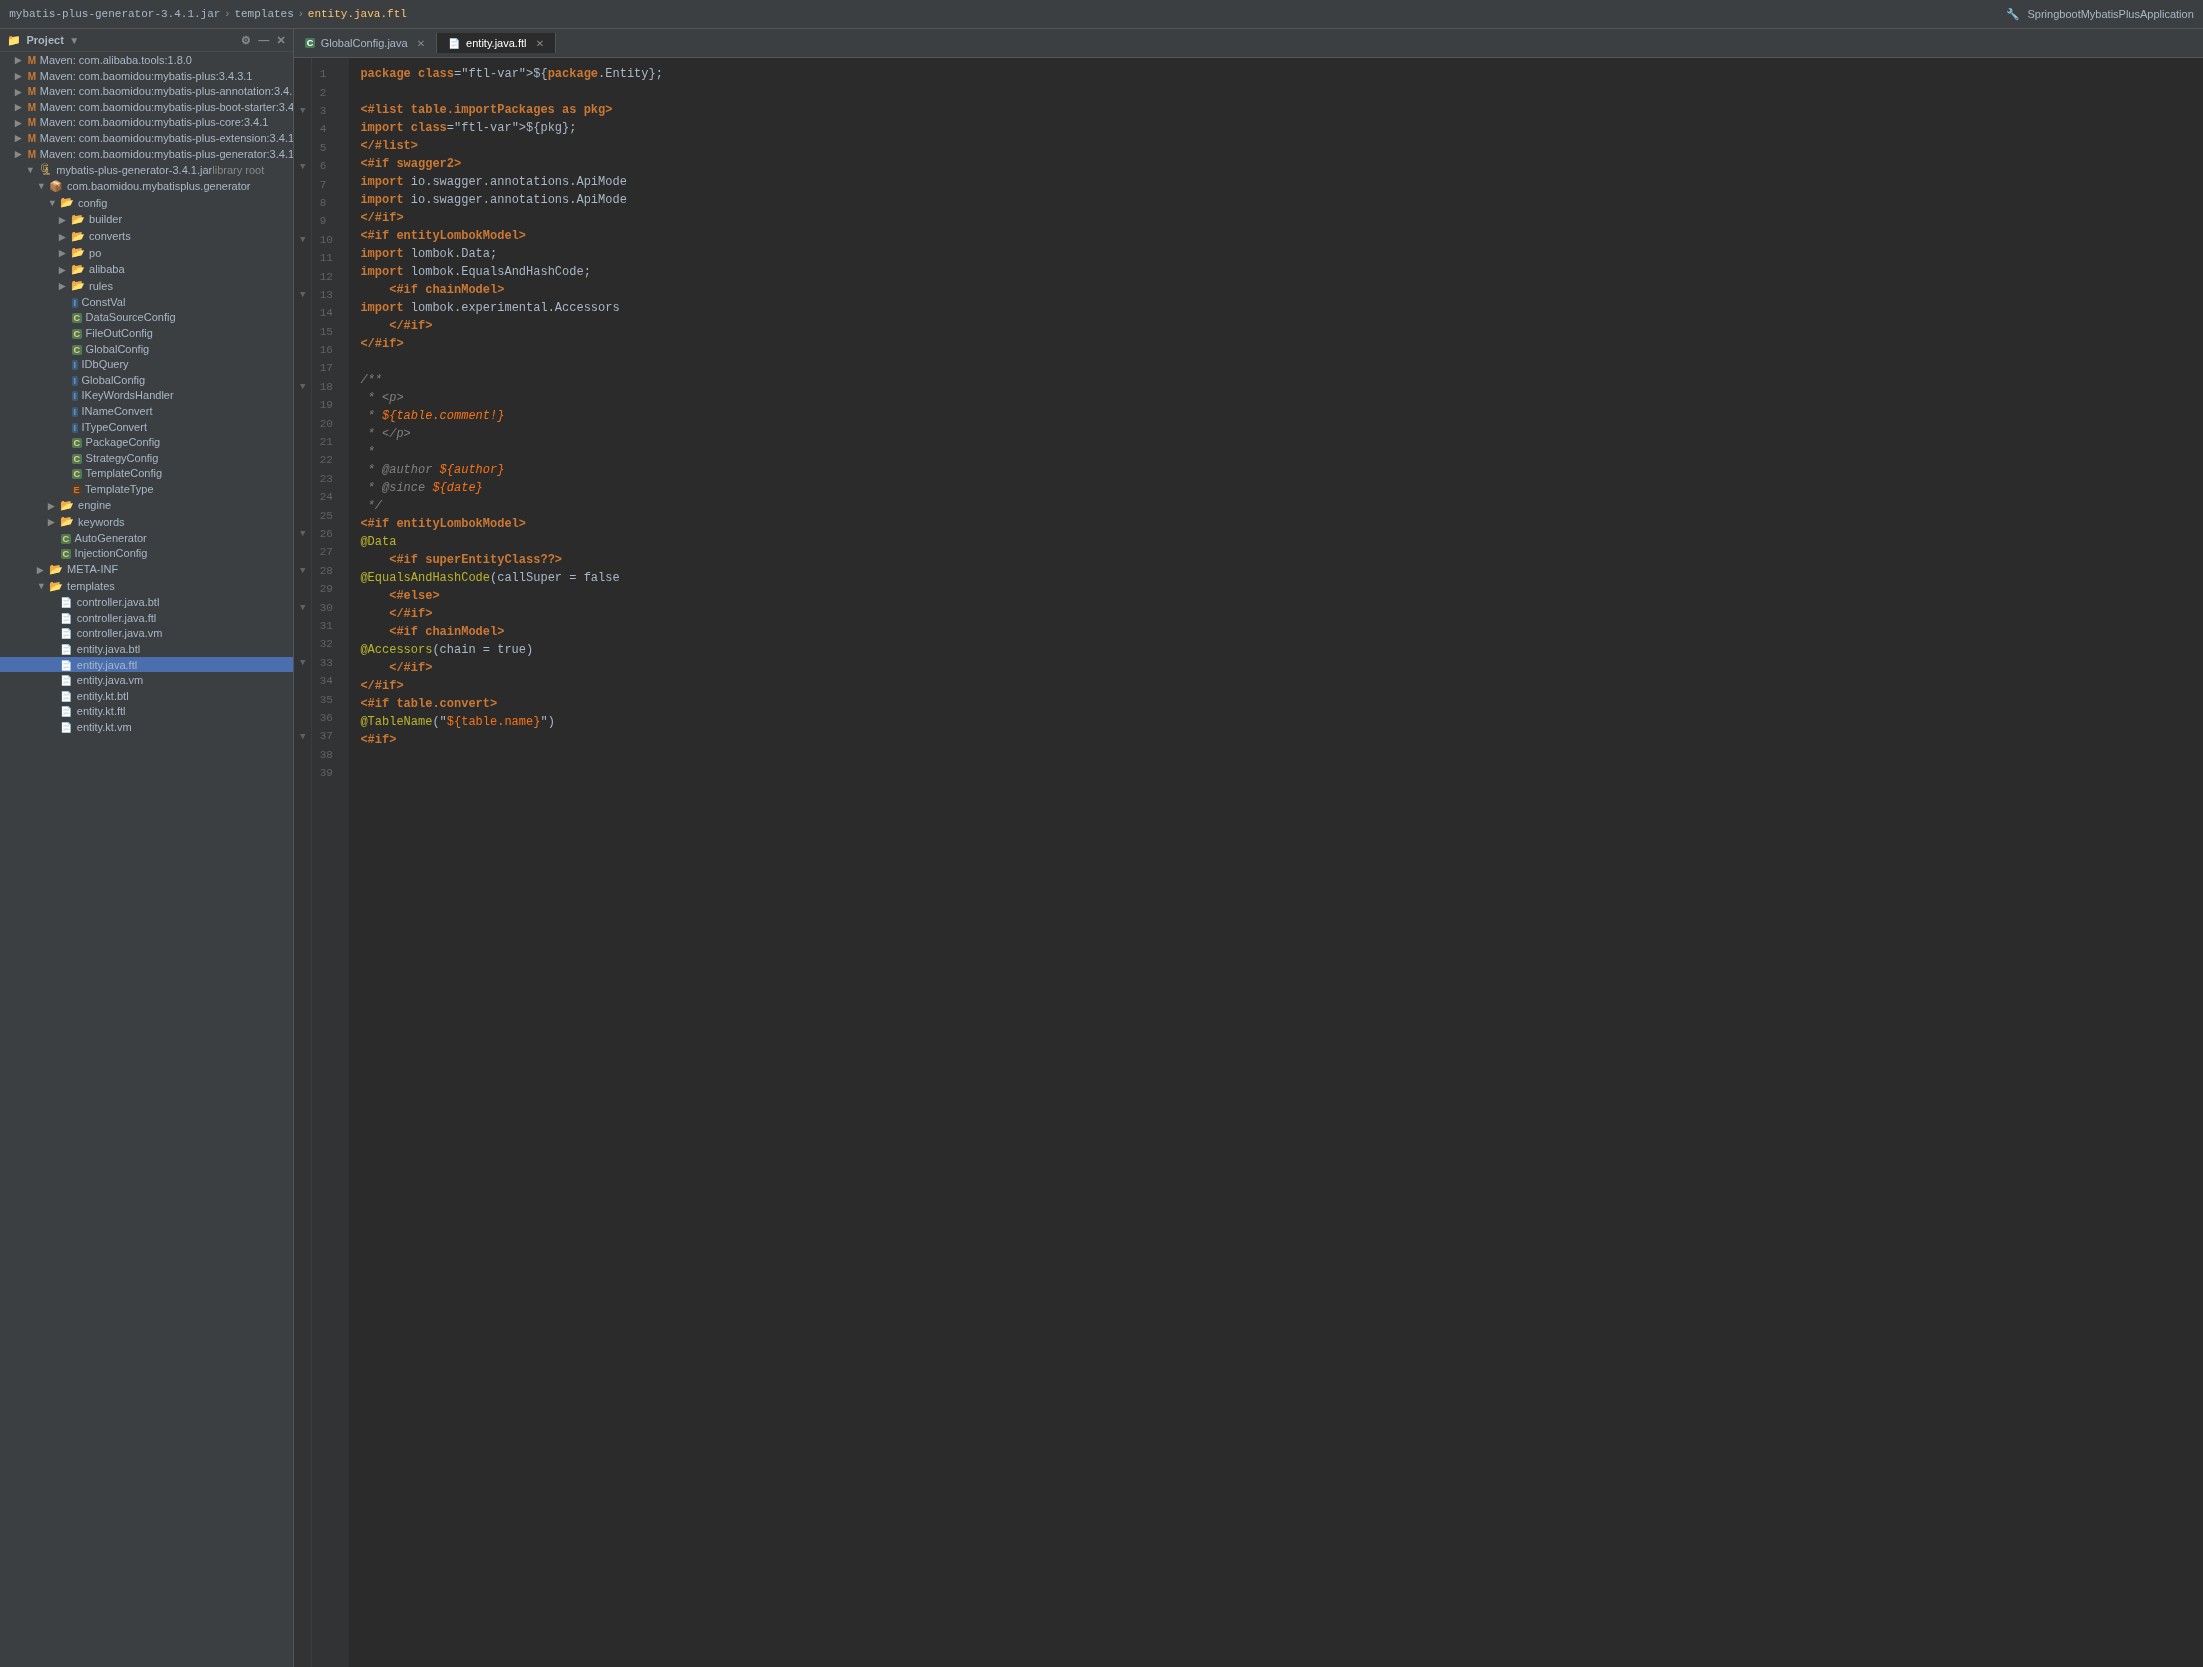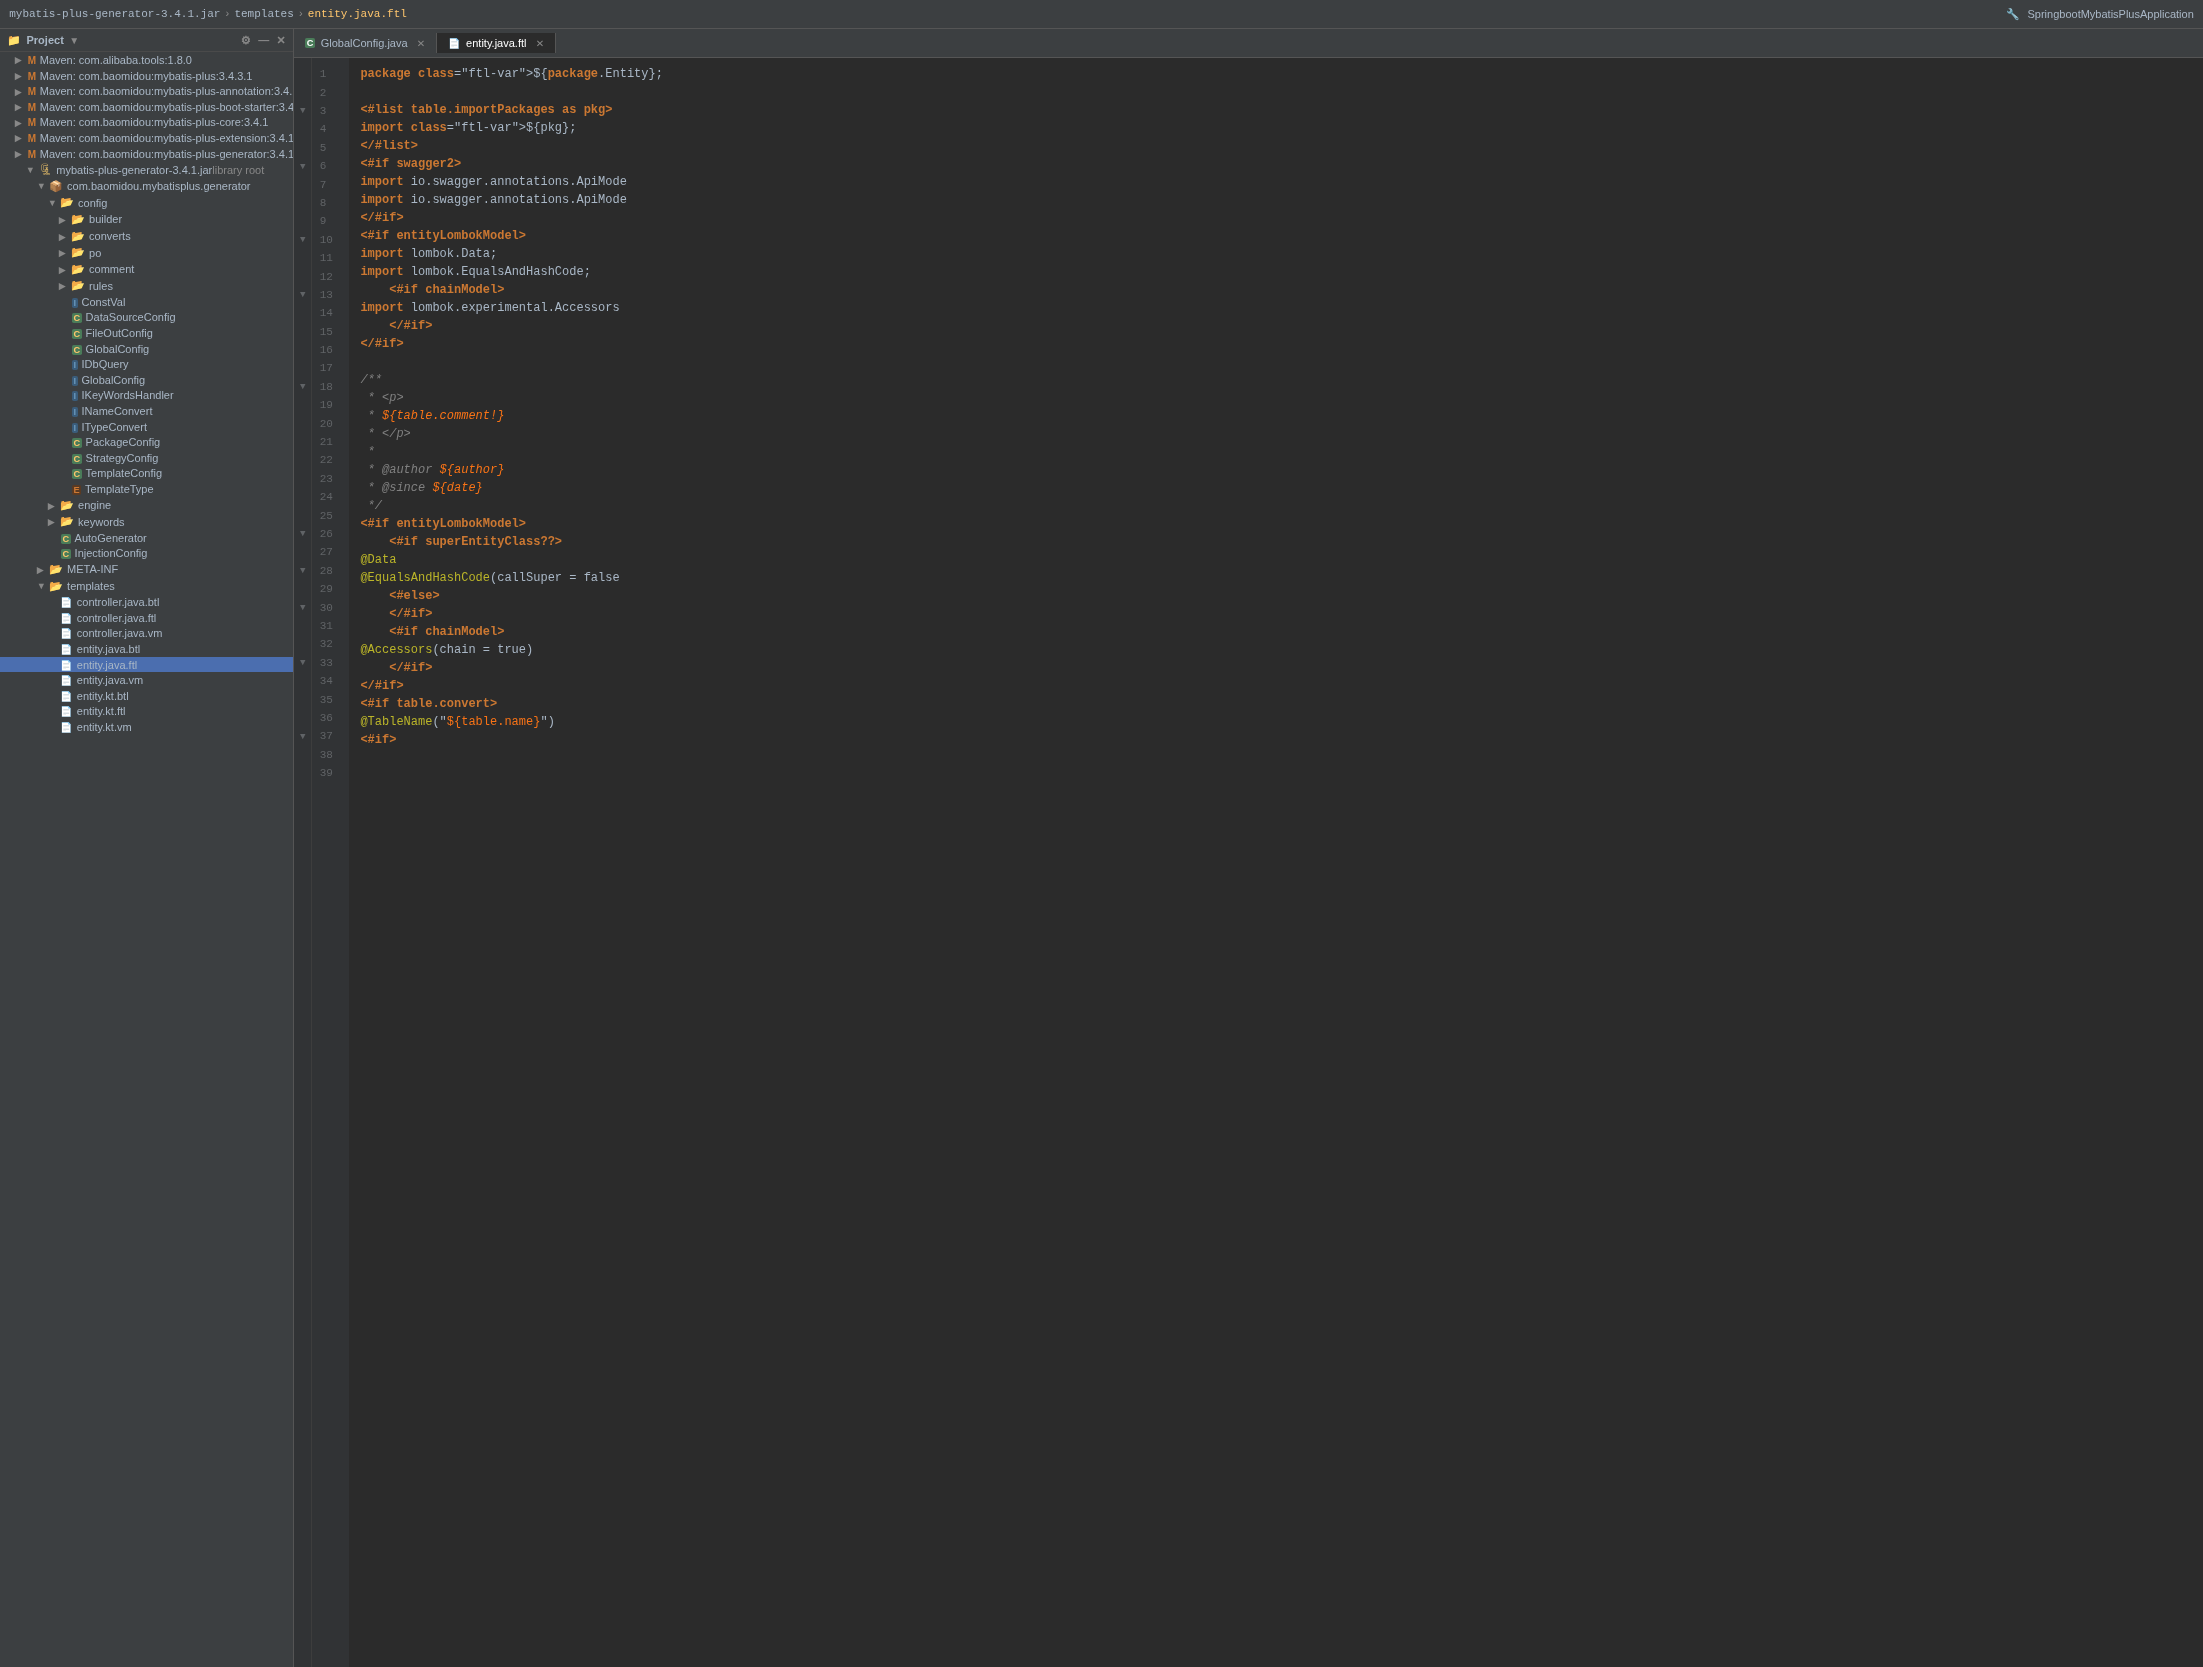--- a/index.html
+++ b/index.html
@@ -377,21 +377,21 @@
         <div class="tree-item">
           <span style="display: inline-block; width: 55px; flex-shrink: 0;"></span>
           <span class="arrow">▶</span>
           <span class="icon"><span style="color:#e8bf6a;">📂</span></span>
           <span class="item-text">po</span>
         </div>
         <div class="tree-item">
           <span style="display: inline-block; width: 55px; flex-shrink: 0;"></span>
           <span class="arrow">▶</span>
           <span class="icon"><span style="color:#e8bf6a;">📂</span></span>
-          <span class="item-text">comment</span>
+          <span class="item-text">alibaba</span>
         </div>
         <div class="tree-item">
           <span style="display: inline-block; width: 55px; flex-shrink: 0;"></span>
           <span class="arrow">▶</span>
           <span class="icon"><span style="color:#e8bf6a;">📂</span></span>
           <span class="item-text">rules</span>
         </div>
         <div class="tree-item">
           <span style="display: inline-block; width: 55px; flex-shrink: 0;"></span>
           <span class="arrow"></span>
@@ -702,22 +702,22 @@
           <div class="code-line"><span class="plain">&nbsp;</span></div>
           <div class="code-line"><span class="comment">/**</span></div>
           <div class="code-line"><span class="comment"> * &lt;p&gt;</span></div>
           <div class="code-line"><span class="comment"> * <span class="ftl-var">${table.comment!}</span></span></div>
           <div class="code-line"><span class="comment"> * &lt;/p&gt;</span></div>
           <div class="code-line"><span class="comment"> *</span></div>
           <div class="code-line"><span class="comment"> * @author <span class="ftl-var">${author}</span></span></div>
           <div class="code-line"><span class="comment"> * @since <span class="ftl-var">${date}</span></span></div>
           <div class="code-line"><span class="comment"> */</span></div>
           <div class="code-line"><span class="ftl-tag">&lt;#if entityLombokModel&gt;</span></div>
+          <div class="code-line"><span class="annotation">@Data</span></div>
           <div class="code-line">    <span class="ftl-tag">&lt;#if superEntityClass??&gt;</span></div>
-          <div class="code-line"><span class="annotation">@Data</span></div>
           <div class="code-line"><span class="annotation">@EqualsAndHashCode</span>(callSuper = false</div>
           <div class="code-line">    <span class="ftl-tag">&lt;#else&gt;</span></div>
           <div class="code-line">    <span class="ftl-tag">&lt;/#if&gt;</span></div>
           <div class="code-line">    <span class="ftl-tag">&lt;#if chainModel&gt;</span></div>
           <div class="code-line"><span class="annotation">@Accessors</span>(chain = true)</div>
           <div class="code-line">    <span class="ftl-tag">&lt;/#if&gt;</span></div>
           <div class="code-line"><span class="ftl-tag">&lt;/#if&gt;</span></div>
           <div class="code-line"><span class="ftl-tag">&lt;#if table.convert&gt;</span></div>
           <div class="code-line"><span class="annotation">@TableName</span>("<span class="ftl-var">${table.name}</span>")</div>
           <div class="code-line"><span class="ftl-tag">&lt;#if&gt;</span></div>

